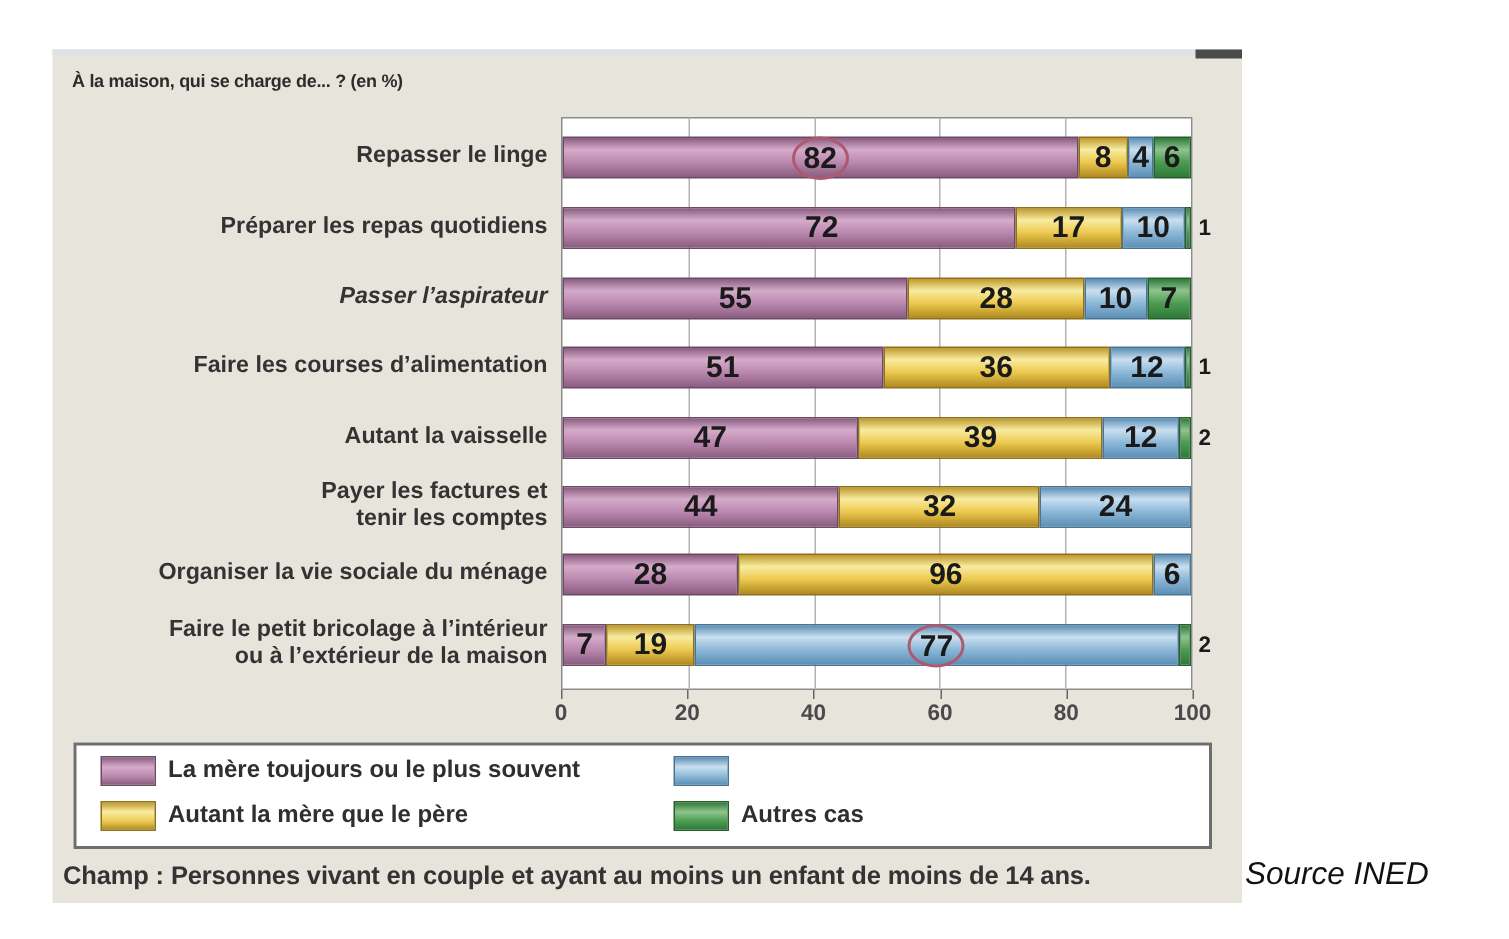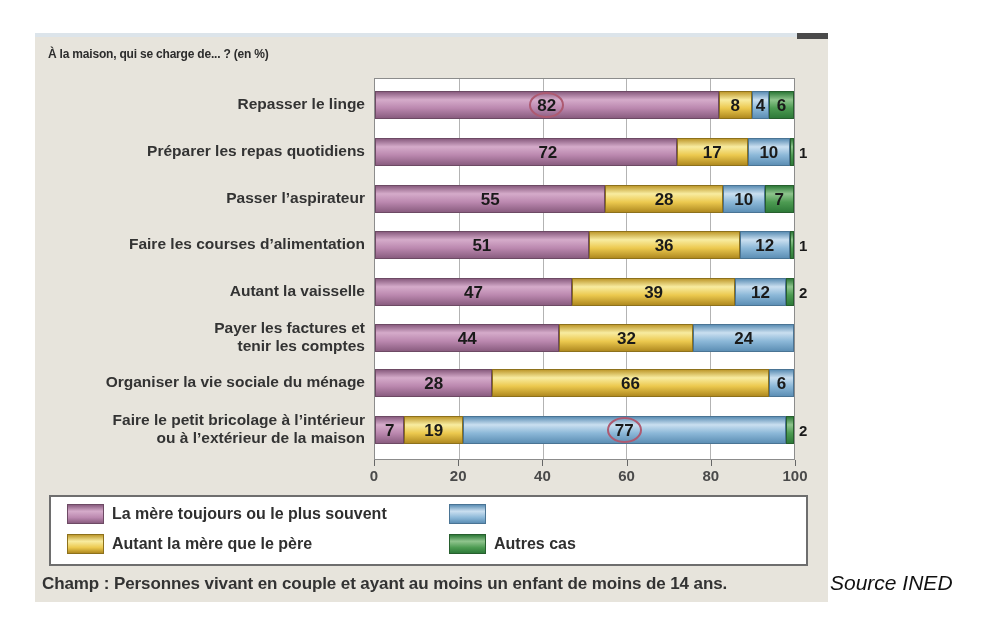--- a/index.html
+++ b/index.html
@@ -13,21 +13,21 @@
                  color:#2c2c2c; letter-spacing:-0.2px; }
   #plot { position:absolute; left:339px; top:45px; width:421px; height:382px;
           background:#ffffff; border:1px solid #8c8c8c; }
   .gridline { position:absolute; top:0; bottom:0; width:1px; background:#b3b3b3; }
   .bar { position:absolute; left:0; width:100%; height:28px; display:flex; }
   .seg { position:relative; height:100%; display:flex; align-items:center; justify-content:center; }
   .seg.mere   { background:linear-gradient(to bottom,#8a5d80 0%,#d5abca 30%,#bb88af 62%,#8a5d80 100%); border:1px solid #6d4a64; }
   .seg.autant { background:linear-gradient(to bottom,#bf9a2e 0%,#f8eca0 30%,#ecc94f 62%,#b08a20 100%); border:1px solid #8d711c; }
   .seg.pere   { background:linear-gradient(to bottom,#5d8fb5 0%,#cadff0 30%,#8cb8d8 62%,#5d8fb5 100%); border:1px solid #4a7494; }
   .seg.autres { background:linear-gradient(to bottom,#2e7a39 0%,#8fc48d 30%,#4d9b52 62%,#2e7a39 100%); border:1px solid #275f2e; }
-  .val { font-size:17px; font-weight:bold; color:#1a1a1a; line-height:1; }
+  .val { font-size:20px; font-weight:bold; color:#1a1a1a; line-height:1; }
   .val.circled { border:2px solid #ad5a71; border-radius:50%; padding:3px 6px 2px 6px; }
   .outval { position:absolute; left:calc(100% + 5px); top:50%; transform:translateY(-50%);
             font-size:15px; font-weight:bold; color:#1a1a1a; }
   .cat-label { position:absolute; left:0; width:330px; height:48px; display:flex;
                align-items:center; justify-content:flex-end; text-align:right;
                font-size:15.5px; font-weight:bold; color:#333333; line-height:1.15; }
   #axis { position:absolute; left:339px; top:427px; width:421px; height:24px; }
   .tick-mark { position:absolute; top:0; width:1px; height:6px; background:#666666; }
   .tick-label { position:absolute; top:7px; width:44px; text-align:center;
                 font-size:15px; font-weight:bold; color:#4a4a4a; }
@@ -49,21 +49,21 @@
 <body>
 
 <div id="panel">
   <div id="top-strip"></div>
   <div id="corner-strip"></div>
   <div id="chart-title">À la maison, qui se charge de... ? (en %)</div>
 
   <div id="cat-labels">
       <div class="cat-label" title="Repasser le linge" style="top: 47px;">Repasser le linge</div>
       <div class="cat-label" title="Préparer les repas quotidiens" style="top: 94px;">Préparer les repas quotidiens</div>
-      <div class="cat-label" title="Passer l’aspirateur" style="top: 141px;">Passer l’aspirateur</div>
+      <div class="cat-label" title="Passer l’aspirateur" style="top: 141px; font-style: italic;">Passer l’aspirateur</div>
       <div class="cat-label" title="Faire les courses d’alimentation" style="top: 187px;">Faire les courses d’alimentation</div>
       <div class="cat-label" title="Faire la vaisselle" style="top: 234px;">Autant la vaisselle</div>
       <div class="cat-label" title="Payer les factures et tenir les comptes" style="top: 280px;">Payer les factures et<br>tenir les comptes</div>
       <div class="cat-label" title="Organiser la vie sociale du ménage" style="top: 325px;">Organiser la vie sociale du ménage</div>
       <div class="cat-label" title="Faire le petit bricolage à l’intérieur ou à l’extérieur de la maison" style="top: 372px;">Faire le petit bricolage à l’intérieur<br>ou à l’extérieur de la maison</div>
     </div>
 
   <div id="plot">
       <div class="gridline" style="left: 20%;"></div>
       <div class="gridline" style="left: 40%;"></div>
@@ -145,21 +145,21 @@
         </div>
         <div class="seg pere" style="width: 24%;">
           <span class="val">24</span>
         </div>
       </div>
       <div class="bar" style="top: 290px;">
         <div class="seg mere" style="width: 28%;">
           <span class="val">28</span>
         </div>
         <div class="seg autant" style="width: 66%;">
-          <span class="val">66</span>
+          <span class="val">96</span>
         </div>
         <div class="seg pere" style="width: 6%;">
           <span class="val">6</span>
         </div>
       </div>
       <div class="bar" style="top: 337px;">
         <div class="seg mere" style="width: 7%;">
           <span class="val">7</span>
         </div>
         <div class="seg autant" style="width: 14%;">

